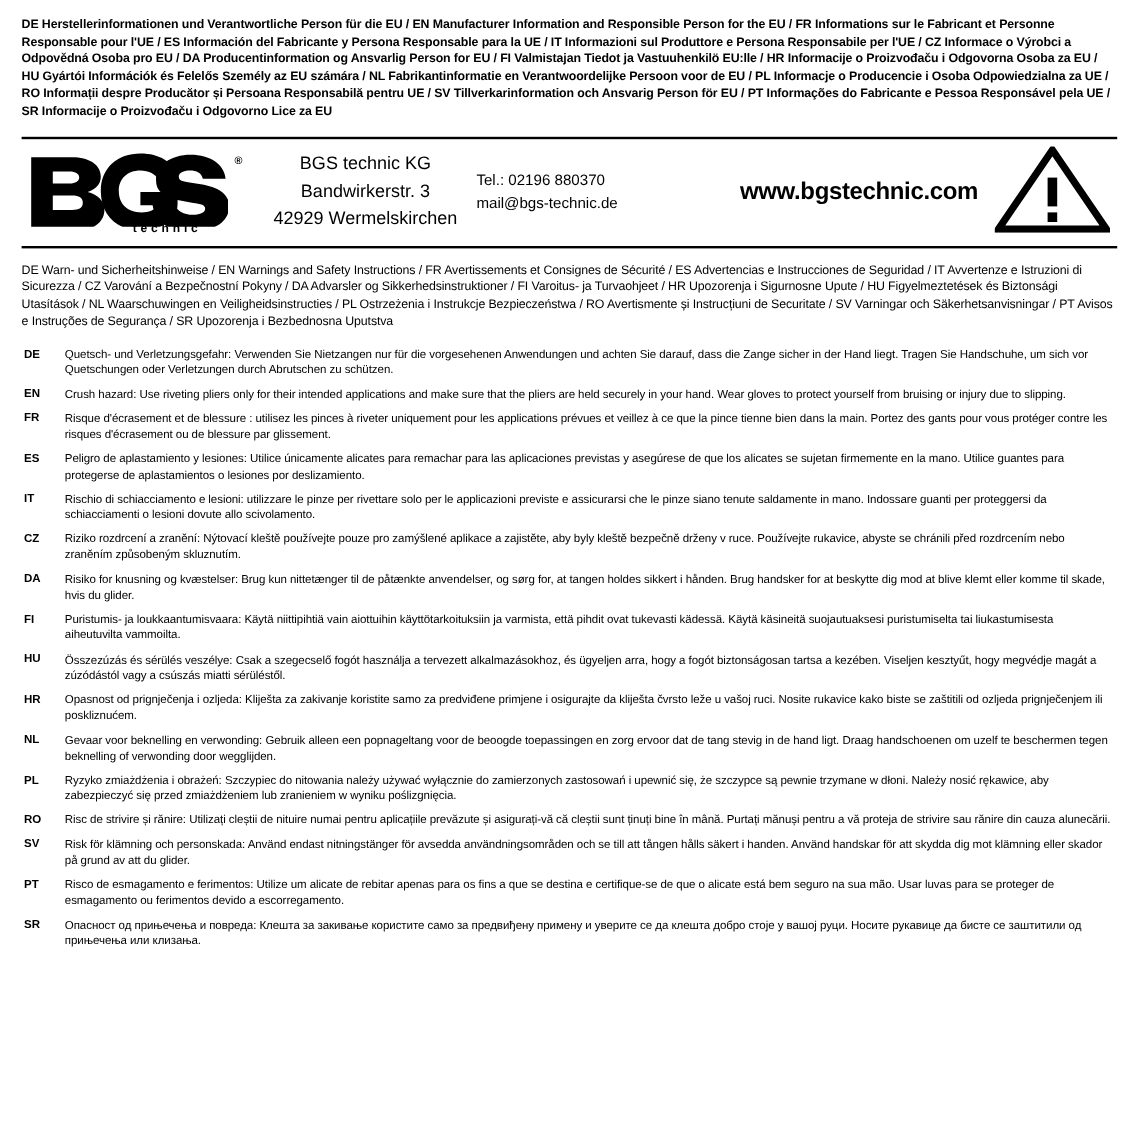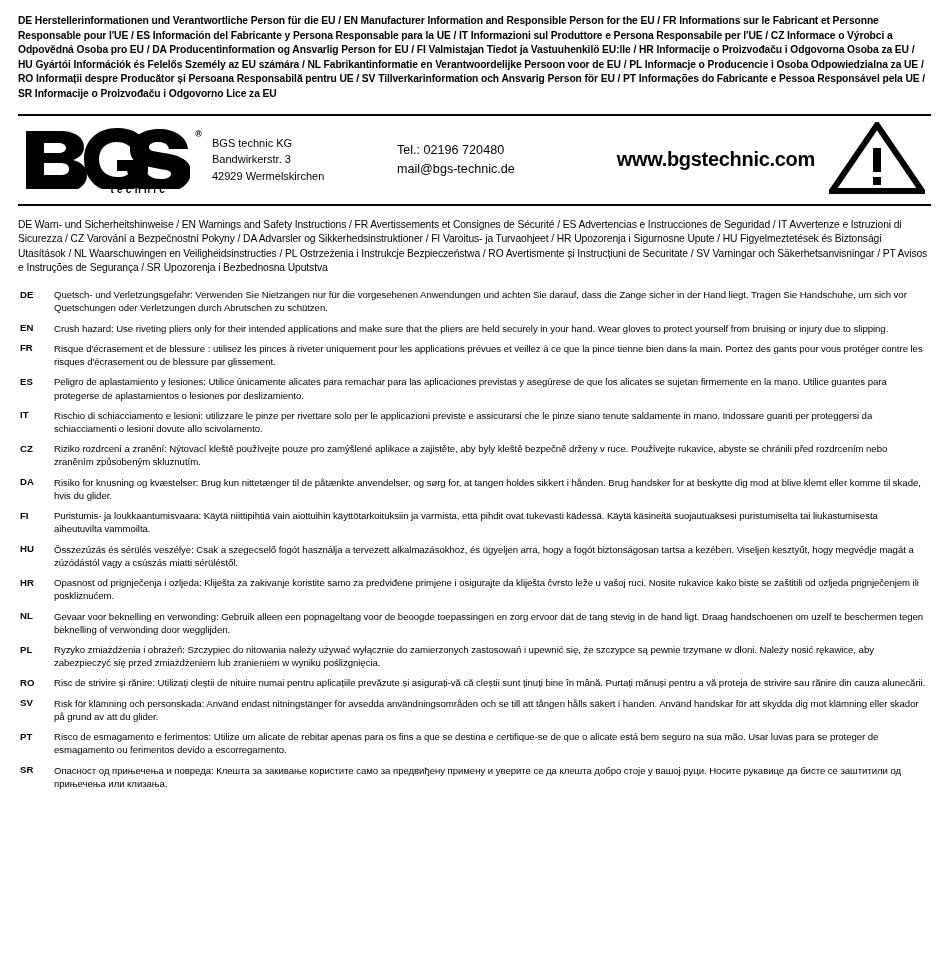--- a/index.html
+++ b/index.html
@@ -60,22 +60,23 @@
     position: absolute;
     right: 22px;
     bottom: -2px;
     font-size: 10px;
     letter-spacing: 3.2px;
     font-weight: bold;
     color: #000;
   }
   .addr-cell {
     flex: 0 0 185px;
-    font-size: 11px;
+    font-size: 15px;
     line-height: 1.52;
+    text-align: center;
   }
   .contact-cell {
     flex: 0 0 190px;
     font-size: 12.6px;
     line-height: 1.52;
   }
   .web-cell {
     flex: 1 1 auto;
     text-align: right;
     font-size: 20px;
@@ -151,21 +152,21 @@
       </div>
     </div>
 
     <div class="addr-cell">
       <div>BGS technic KG</div>
       <div>Bandwirkerstr. 3</div>
       <div>42929 Wermelskirchen</div>
     </div>
 
     <div class="contact-cell">
-      <div>Tel.: 02196 720480</div>
+      <div>Tel.: 02196 880370</div>
       <div>mail@bgs-technic.de</div>
     </div>
 
     <div class="web-cell">www.bgstechnic.com</div>
 
     <div class="warn-cell">
       <svg width="96" height="72" viewBox="0 0 96 72">
         <path d="M48 3 L93 69 L3 69 Z" fill="none" stroke="#000" stroke-width="6" stroke-linejoin="miter"></path>
         <rect x="44" y="26" width="8" height="24" fill="#000"></rect>
         <rect x="44" y="55" width="8" height="8" fill="#000"></rect>

